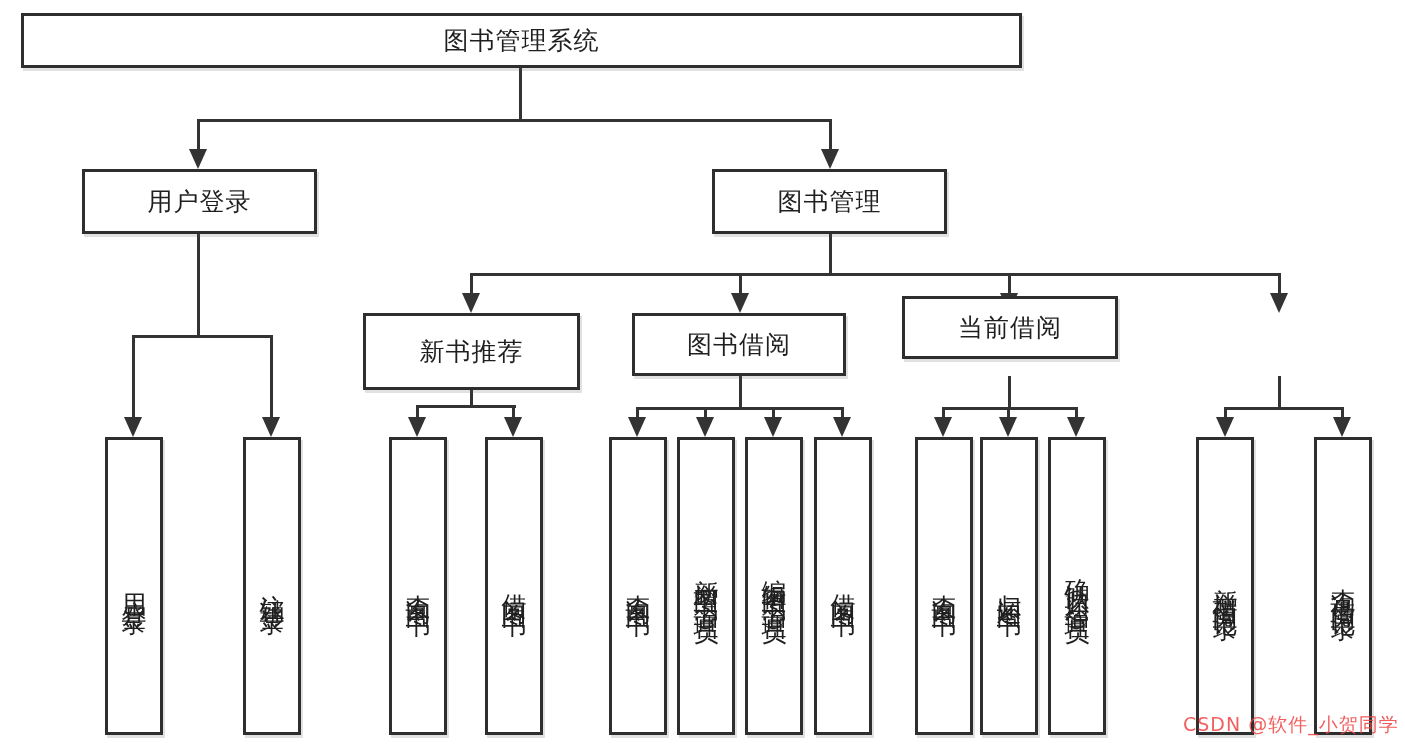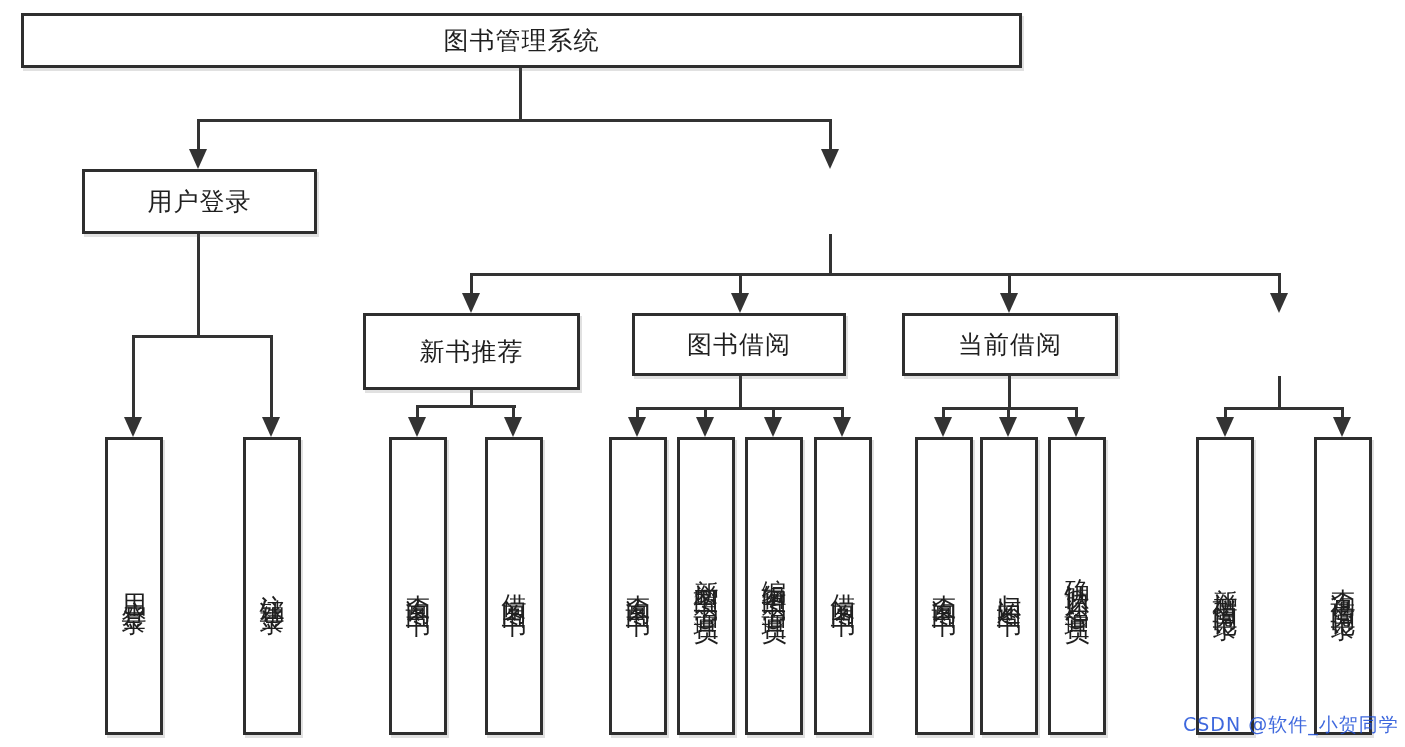--- a/index.html
+++ b/index.html
@@ -59,21 +59,21 @@
     border-left: 9px solid transparent;
     border-right: 9px solid transparent;
     border-top: 20px solid #333333;
     z-index: 1;
   }
   .watermark {
     position: absolute;
     left: 1183px;
     top: 712px;
     font-size: 19px;
-    color: #1d4ed8;
+    color: #ef4444;
     opacity: 0.85;
     letter-spacing: 1px;
     white-space: nowrap;
     z-index: 3;
   }
 </style>
 </head>
 <body>
 
 <div class="canvas">
@@ -84,20 +84,23 @@
 
   <div class="vline" style="left:519px; top:68px; height:51px;"></div>
   <div class="hline" style="left:197px; top:119px; width:635px;"></div>
   <div class="vline" style="left:197px; top:119px; height:34px;"></div>
   <div class="arrowhead" style="left:189px; top:149px;"></div>
   <div class="vline" style="left:829px; top:119px; height:34px;"></div>
   <div class="arrowhead" style="left:821px; top:149px;"></div>
 
   <div class="node" style="left:82px; top:169px; width:235px; height:65px;">
     <span>用户登录</span>
+  </div>
+  <div class="node" style="left:712px; top:169px; width:235px; height:65px;">
+    <span>图书管理</span>
   </div>
 
   <div class="vline" style="left:197px; top:234px; height:104px;"></div>
   <div class="hline" style="left:132px; top:335px; width:141px;"></div>
   <div class="vline" style="left:132px; top:335px; height:82px;"></div>
   <div class="arrowhead" style="left:124px; top:417px;"></div>
   <div class="vline" style="left:270px; top:335px; height:82px;"></div>
   <div class="arrowhead" style="left:262px; top:417px;"></div>
 
   <div class="vline" style="left:829px; top:234px; height:39px;"></div>
@@ -110,21 +113,21 @@
   <div class="arrowhead" style="left:1000px; top:293px;"></div>
   <div class="vline" style="left:1278px; top:273px; height:22px;"></div>
   <div class="arrowhead" style="left:1270px; top:293px;"></div>
 
   <div class="node" style="left:363px; top:313px; width:217px; height:77px;">
     <span>新书推荐</span>
   </div>
   <div class="node" style="left:632px; top:313px; width:214px; height:63px;">
     <span>图书借阅</span>
   </div>
-  <div class="node" style="left:902px; top:313px; width:216px; height:63px;">
+  <div class="node" style="left:902px; top:296px; width:216px; height:63px;">
     <span>当前借阅</span>
   </div>
 
   <div class="vline" style="left:470px; top:376px; height:32px;"></div>
   <div class="hline" style="left:416px; top:405px; width:100px;"></div>
   <div class="vline" style="left:416px; top:405px; height:14px;"></div>
   <div class="arrowhead" style="left:408px; top:417px;"></div>
   <div class="vline" style="left:512px; top:405px; height:14px;"></div>
   <div class="arrowhead" style="left:504px; top:417px;"></div>
 

